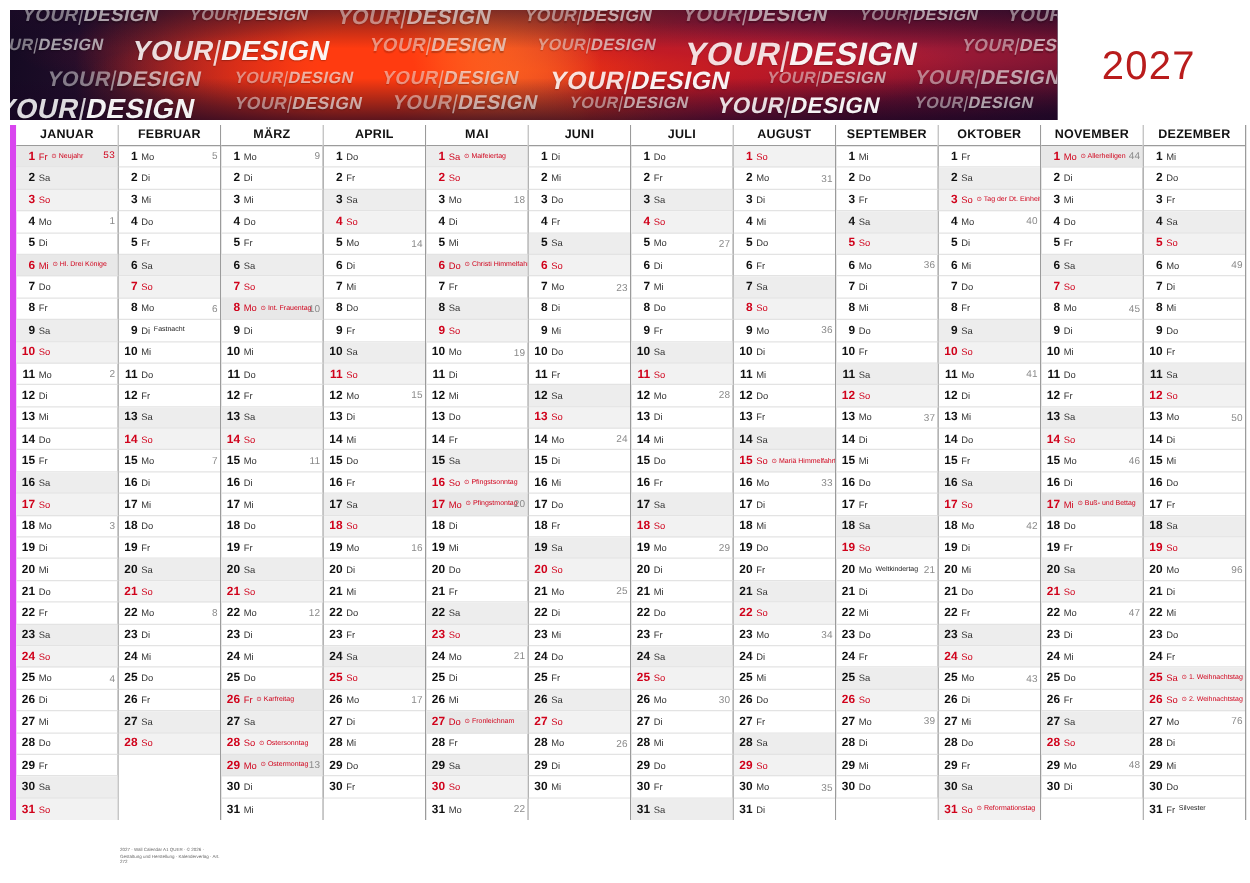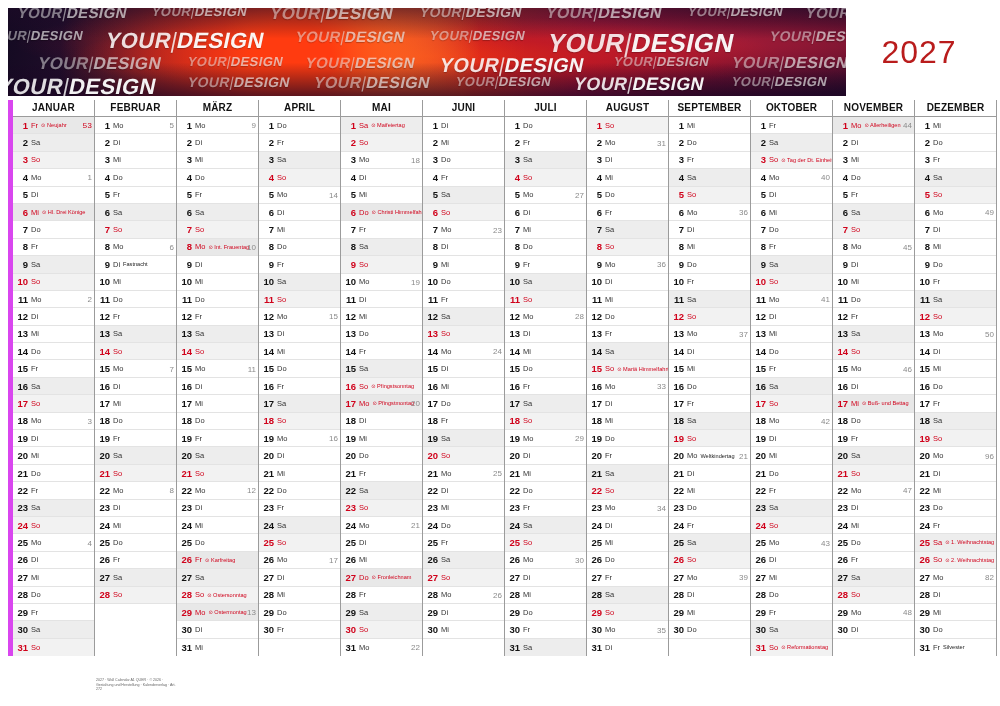--- a/index.html
+++ b/index.html
@@ -1771,21 +1771,21 @@
             <span class="hol"><span class="sym">⊙</span> <span>1. Weihnachtstag</span></span>
           </div>
           <div class="day sun">
             <span class="num">26</span>
             <span class="dow">So</span>
             <span class="hol"><span class="sym">⊙</span> <span>2. Weihnachtstag</span></span>
           </div>
           <div class="day">
             <span class="num">27</span>
             <span class="dow">Mo</span>
-            <span class="wk">82</span>
+            <span class="wk">76</span>
           </div>
           <div class="day">
             <span class="num">28</span>
             <span class="dow">Di</span>
           </div>
           <div class="day">
             <span class="num">29</span>
             <span class="dow">Mi</span>
           </div>
           <div class="day">

